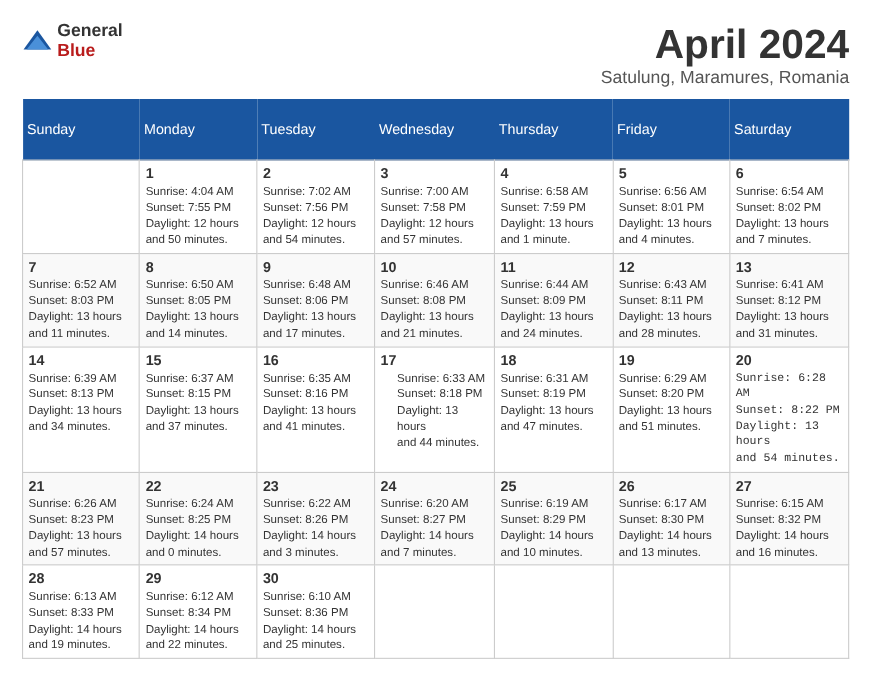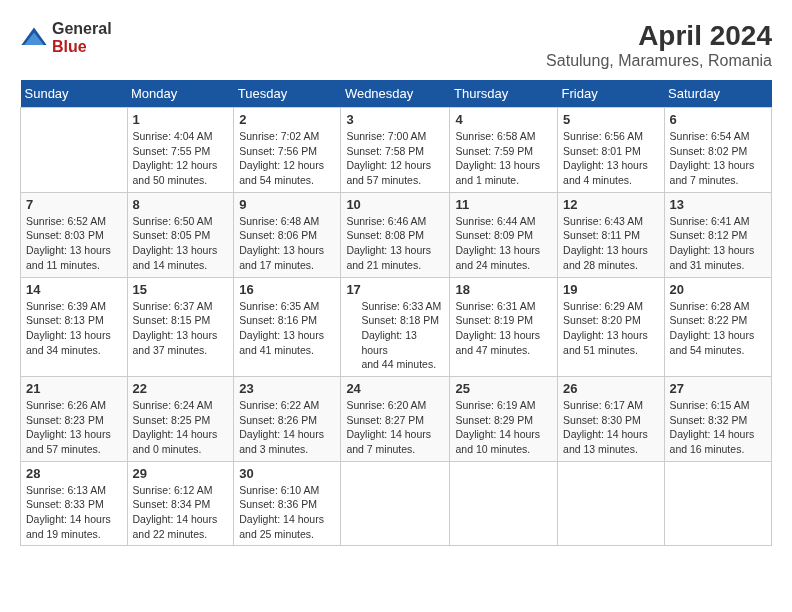--- a/index.html
+++ b/index.html
@@ -37,37 +37,37 @@
       color: #b91c1c;
     }
     .logo-icon {
       width: 28px;
       height: 28px;
     }
     .title-area {
       text-align: right;
     }
     .calendar-title {
-      font-size: 28px;
+      font-size: 37px;
       font-weight: bold;
       color: #333;
     }
     .calendar-subtitle {
       font-size: 16px;
       color: #555;
     }
     table {
       width: 100%;
       border-collapse: collapse;
       font-size: 11px;
     }
     thead tr th {
       background-color: #1a56a0;
       color: #fff;
-      padding: 6px 4px;
+      padding: 20px 4px;
       text-align: left;
       font-size: 13px;
       font-weight: normal;
     }
     tbody tr td {
       border: 1px solid #ccc;
       vertical-align: top;
       padding: 4px 5px;
       width: 113px;
       min-height: 80px;
@@ -257,21 +257,21 @@
         </td>
         <td>
           <div class="day-num">19</div>
           <div class="day-info" style="white-space: pre-line;">Sunrise: 6:29 AM
 Sunset: 8:20 PM
 Daylight: 13 hours
 and 51 minutes.</div>
         </td>
         <td>
           <div class="day-num">20</div>
-          <div class="day-info" style="white-space: pre-line;">Sunrise: 6:28 AM
+          <div class="day-info" style="white-space: pre-line; font-family: Liberation Mono, monospace;">Sunrise: 6:28 AM
 Sunset: 8:22 PM
 Daylight: 13 hours
 and 54 minutes.</div>
         </td>
       </tr>
       <tr>
         <td>
           <div class="day-num">21</div>
           <div class="day-info" style="white-space: pre-line;">Sunrise: 6:26 AM
 Sunset: 8:23 PM

